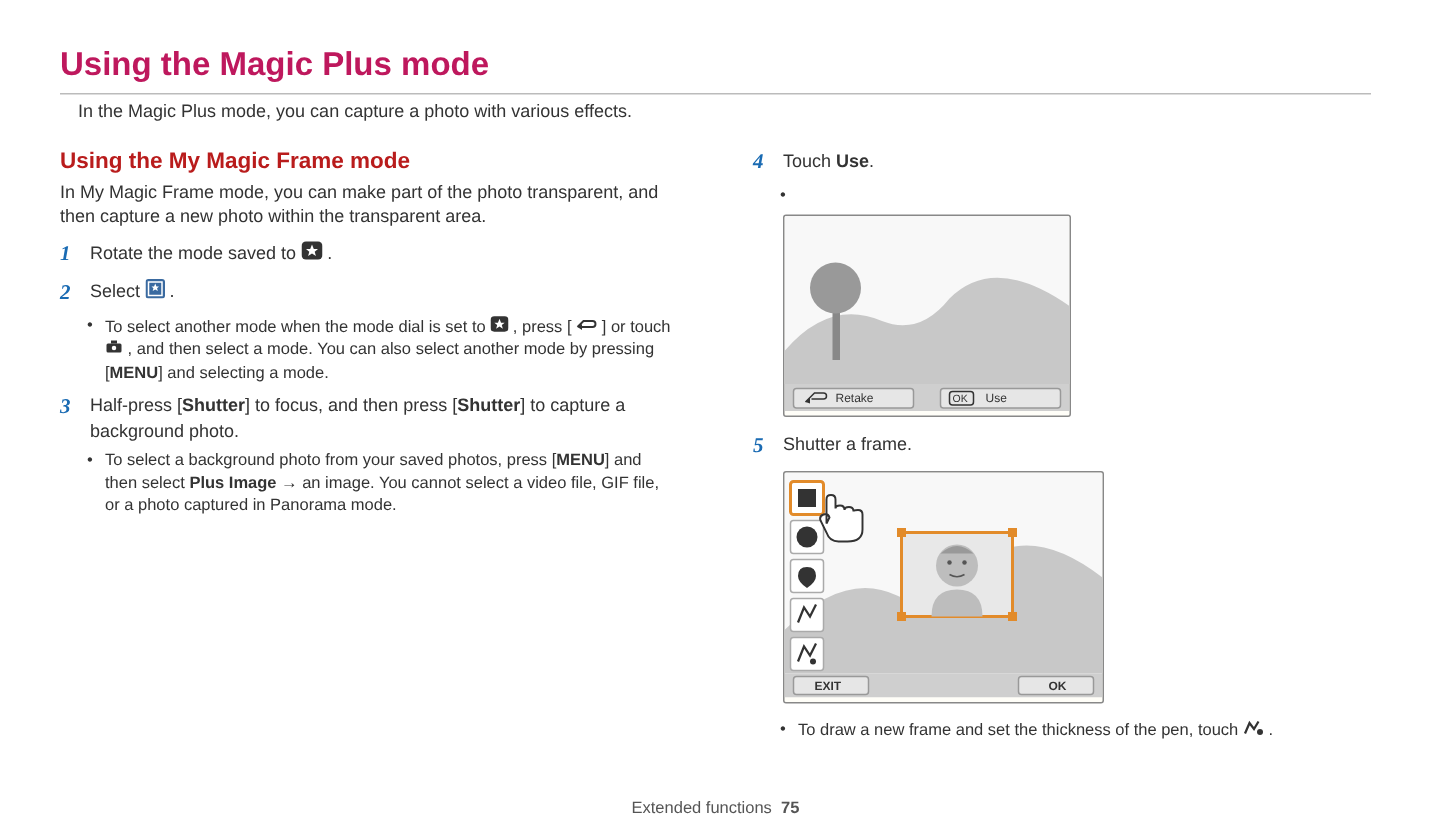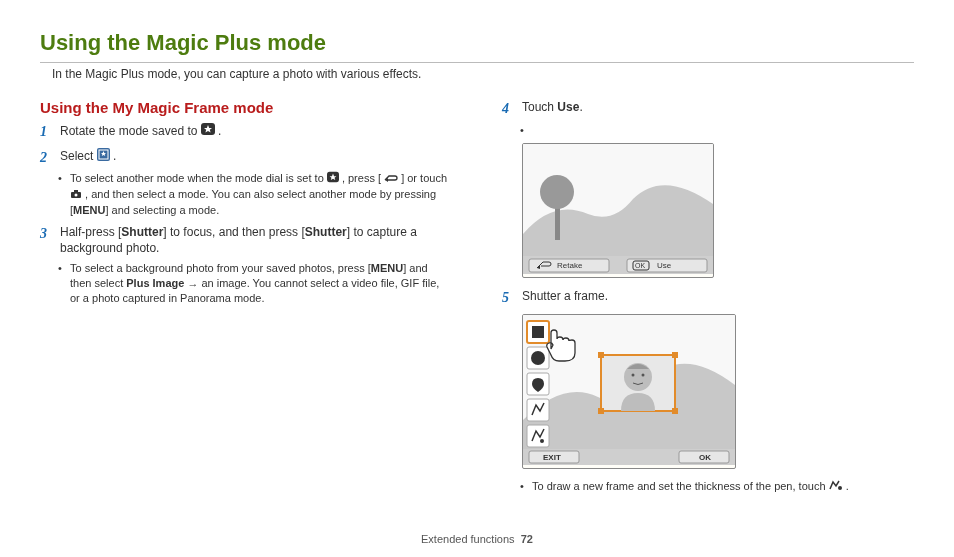--- a/index.html
+++ b/index.html
@@ -7,21 +7,21 @@
     padding: 30px 40px 20px 40px;
     width: 954px;
     height: 557px;
     box-sizing: border-box;
     font-family: "Segoe UI", "Myriad Pro", Arial, sans-serif;
     font-size: 12px;
     color: #333;
     background: #fff;
   }
   h1 {
-    color: #4d7c0f;
+    color: #be185d;
     font-size: 22px;
     margin: 0 0 6px 0;
     font-weight: bold;
   }
   .rule {
     border-top: 1px solid #bbb;
     margin: 2px 0 4px 0;
   }
   .intro {
     margin: 0 0 12px 12px;
@@ -93,20 +93,21 @@
 <body>
 
 <h1>Using the Magic Plus mode</h1>
 <div class="rule"></div>
 <div class="intro">In the Magic Plus mode, you can capture a photo with various effects.</div>
 
 <div class="columns">
 
   <div class="col">
     <h2>Using the My Magic Frame mode</h2>
+    <div class="para">In My Magic Frame mode, you can make part of the photo transparent, and then capture a new photo within the transparent area.</div>
 
     <div class="step">
       <div class="step-num">1</div>
       <div class="step-body">
         <span>Rotate the mode saved to </span>
         <span class="icon">
           <svg width="14" height="14" viewBox="0 0 14 14">
               <rect x="0" y="1" width="14" height="12" rx="3" fill="#333"></rect>
               <path d="M7 3 L8.2 6 L11 6 L8.8 7.8 L9.6 10.6 L7 9 L4.4 10.6 L5.2 7.8 L3 6 L5.8 6 Z" fill="#fff"></path>
             </svg>
@@ -251,14 +252,14 @@
               <circle cx="11" cy="9" r="2" fill="#333"></circle>
             </svg></span>
         <span>.</span>
       </div>
     </div>
 
   </div>
 </div>
 
 <div class="footer">
-  <span>Extended functions</span>&nbsp;&nbsp;<span class="pnum">72</span>
+  <span>Extended functions</span>&nbsp;&nbsp;<span class="pnum">75</span>
 </div>
 
 </body></html>

